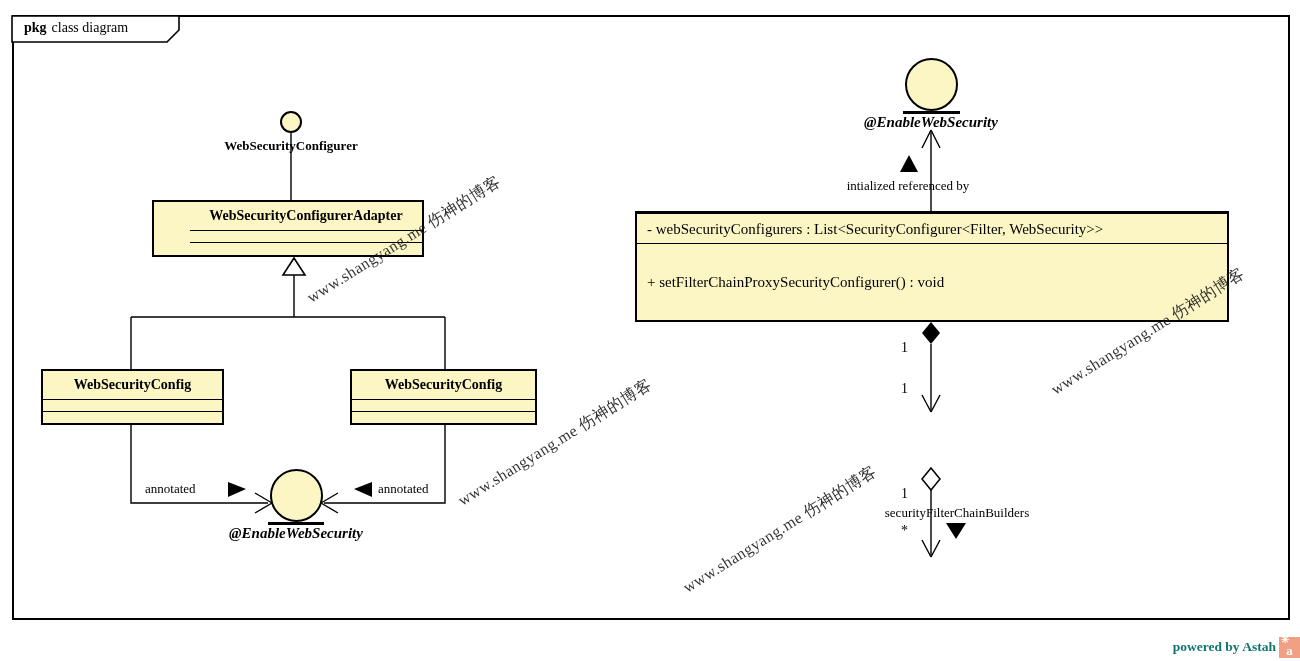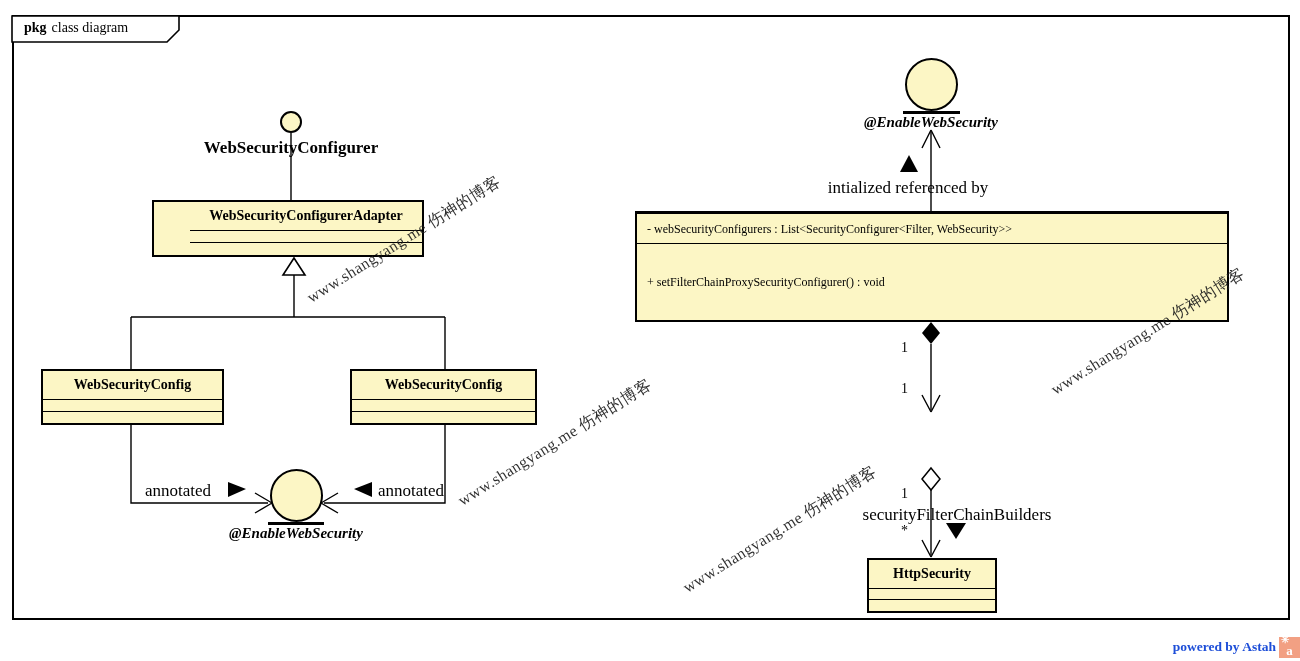--- a/index.html
+++ b/index.html
@@ -36,61 +36,61 @@
     display: flex; flex-direction: column;
   }
   .uml-class .title {
     flex: 0 0 auto;
     display: flex; align-items: center; justify-content: center;
     font-weight: bold; font-size: 14px;
     white-space: nowrap;
   }
   .uml-class .comp { border-top: 1.5px solid #000; }
   .uml-class .attr-comp, .uml-class .op-comp {
-    font-size: 12px; padding: 3px 20px 3px 10px;
+    font-size: 15px; padding: 3px 20px 3px 10px;
     display: flex; flex-direction: column; justify-content: center;
   }
   .uml-class .attr-comp div, .uml-class .op-comp div {
     white-space: nowrap; line-height: 20px;
   }
 
   
   .uml-circle {
     position: absolute; z-index: 2;
     background: var(--class-fill, #FCF6C5);
     border: 2.5px solid #000; border-radius: 50%;
   }
   .circle-underline {
     position: absolute; z-index: 2; height: 3px; background: #000;
   }
 
   .lbl {
     position: absolute; z-index: 3;
-    font-size: 17px; white-space: nowrap;
+    font-size: 13px; white-space: nowrap;
   }
   .lbl.bold { font-weight: bold; }
   .lbl.annot { font-weight: bold; font-style: italic; font-size: 15px; }
   .lbl.center { transform: translateX(-50%); text-align: right; }
   .mult { font-size: 14px; }
 
   
   .wm {
     position: absolute; z-index: 5;
     font-size: 16px; letter-spacing: 0.5px;
     color: #1c1c1c; white-space: nowrap;
     transform: translate(-50%, -50%) rotate(-32deg);
     opacity: 0.92;
   }
 
   
   .credit {
     position: absolute; z-index: 3;
     right: 24px; top: 639px;
     font-size: 13.5px; font-weight: bold;
-    color: #1d4ed8; white-space: nowrap;
+    color: #0f766e; white-space: nowrap;
   }
   .astah-logo {
     position: absolute; z-index: 3;
     left: 1279px; top: 637px; width: 21px; height: 21px;
     background: var(--astah-orange, #F2A083);
     color: #fff; font-weight: bold; font-size: 13px;
     display: flex; align-items: flex-end; justify-content: center;
     line-height: 14px;
   }
   .astah-logo .star {
@@ -184,25 +184,20 @@
   </div>
 
   <div class="lbl mult" style="left:901px; top:340px;">1</div>
   <div class="lbl mult" style="left:901px; top:381px;">1</div>
 
 
   <div class="lbl mult" style="left:901px; top:486px;">1</div>
   <div class="lbl center" style="left:957px; top:505px;">securityFilterChainBuilders</div>
   <div class="lbl mult" style="left:901px; top:523px;">*</div>
 
-  <div class="uml-class" style="left:867px; top:558px; width:130px; height:55px;">
-    <div class="title" style="height:28px;">HttpSecurity</div>
-    <div class="comp" style="height:11px;"></div>
-    <div class="comp" style="flex:1;"></div>
-  </div>
 
   <div class="wm" style="left:404px; top:240px;">www.shangyang.me 伤神的博客</div>
   <div class="wm" style="left:555px; top:443px;">www.shangyang.me 伤神的博客</div>
   <div class="wm" style="left:1148px; top:332px;">www.shangyang.me 伤神的博客</div>
   <div class="wm" style="left:780px; top:530px;">www.shangyang.me 伤神的博客</div>
 
   <div class="credit">powered by Astah</div>
   <div class="astah-logo">
     <span class="star">✳</span>
     <span>a</span>

